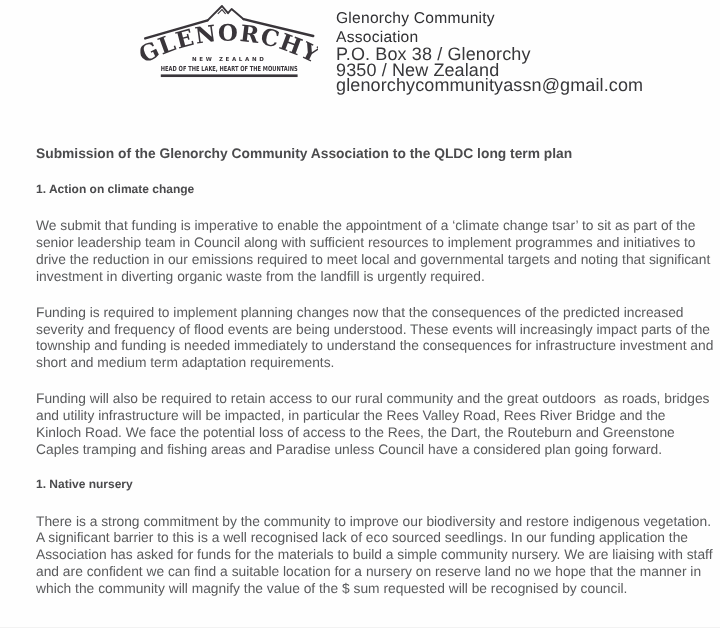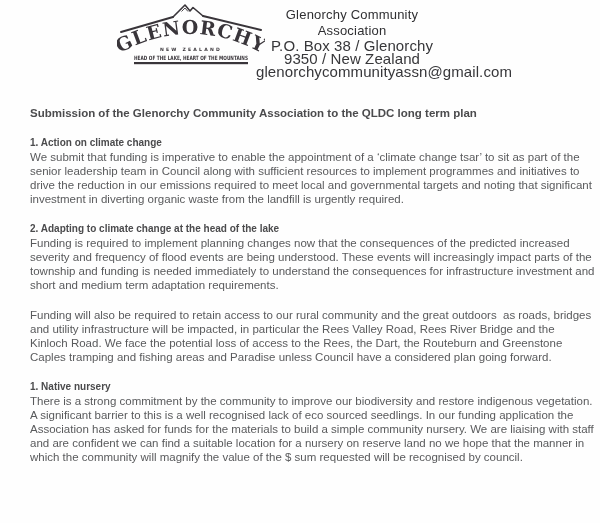--- a/index.html
+++ b/index.html
@@ -6,31 +6,31 @@
   .page{
     position:relative;
     width:600px;height:523px;
     background:#fefefe;
     overflow:hidden;
     font-family:"Liberation Sans",sans-serif;
   }
   
   .logo{position:absolute;left:117px;top:2px;width:148px;height:64px;}
   .contact{
-    position:absolute;left:256px;top:7px;width:192px;
-    text-align:center;color:#37373a;
+    position:absolute;left:280px;top:7px;width:192px;
+    text-align:left;color:#37373a;
   }
   .org{font-size:13px;line-height:16px;letter-spacing:.2px;color:#2f2f32;}
   .cline{font-size:15px;line-height:13px;letter-spacing:.1px;}
   
   .doc{
     position:absolute;left:30px;top:106px;width:565px;
     font-size:11.5px;line-height:14px;color:#595a5c;
   }
-  .doc p{margin:0 0 16px;white-space:pre-wrap;}
+  .doc p{margin:16px 0 16px;white-space:pre-wrap;}
   .title{font-weight:bold;color:#4b4b4d;}
   .doc h2{
     font-size:10px;line-height:14px;font-weight:bold;
     color:#4b4b4d;margin:0;
   }
   .doc section:last-child p:last-child{margin-bottom:0;}
 </style>
 </head>
 <body>
 
@@ -69,21 +69,20 @@
   <main class="doc">
 
     <p class="title">Submission of the Glenorchy Community Association to the QLDC long term plan</p>
 
     <section>
       <h2>1. Action on climate change</h2>
       <p>We submit that funding is imperative to enable the appointment of a ‘climate change tsar’ to sit as part of the senior leadership team in Council along with sufficient resources to implement programmes and initiatives to drive the reduction in our emissions required to meet local and governmental targets and noting that significant investment in diverting organic waste from the landfill is urgently required.</p>
     </section>
 
     <section>
-      <h2>2. Adapting to climate change at the head of the lake</h2>
       <p>Funding is required to implement planning changes now that the consequences of the predicted increased severity and frequency of flood events are being understood. These events will increasingly impact parts of the township and funding is needed immediately to understand the consequences for infrastructure investment and short and medium term adaptation requirements.</p>
       <p>Funding will also be required to retain access to our rural community and the great outdoors  as roads, bridges and utility infrastructure will be impacted, in particular the Rees Valley Road, Rees River Bridge and the Kinloch Road. We face the potential loss of access to the Rees, the Dart, the Routeburn and Greenstone Caples tramping and fishing areas and Paradise unless Council have a considered plan going forward.</p>
     </section>
 
     <section>
       <h2>1. Native nursery</h2>
       <p>There is a strong commitment by the community to improve our biodiversity and restore indigenous vegetation. A significant barrier to this is a well recognised lack of eco sourced seedlings. In our funding application the Association has asked for funds for the materials to build a simple community nursery. We are liaising with staff and are confident we can find a suitable location for a nursery on reserve land no we hope that the manner in which the community will magnify the value of the $ sum requested will be recognised by council.</p>
     </section>
 
   </main>

